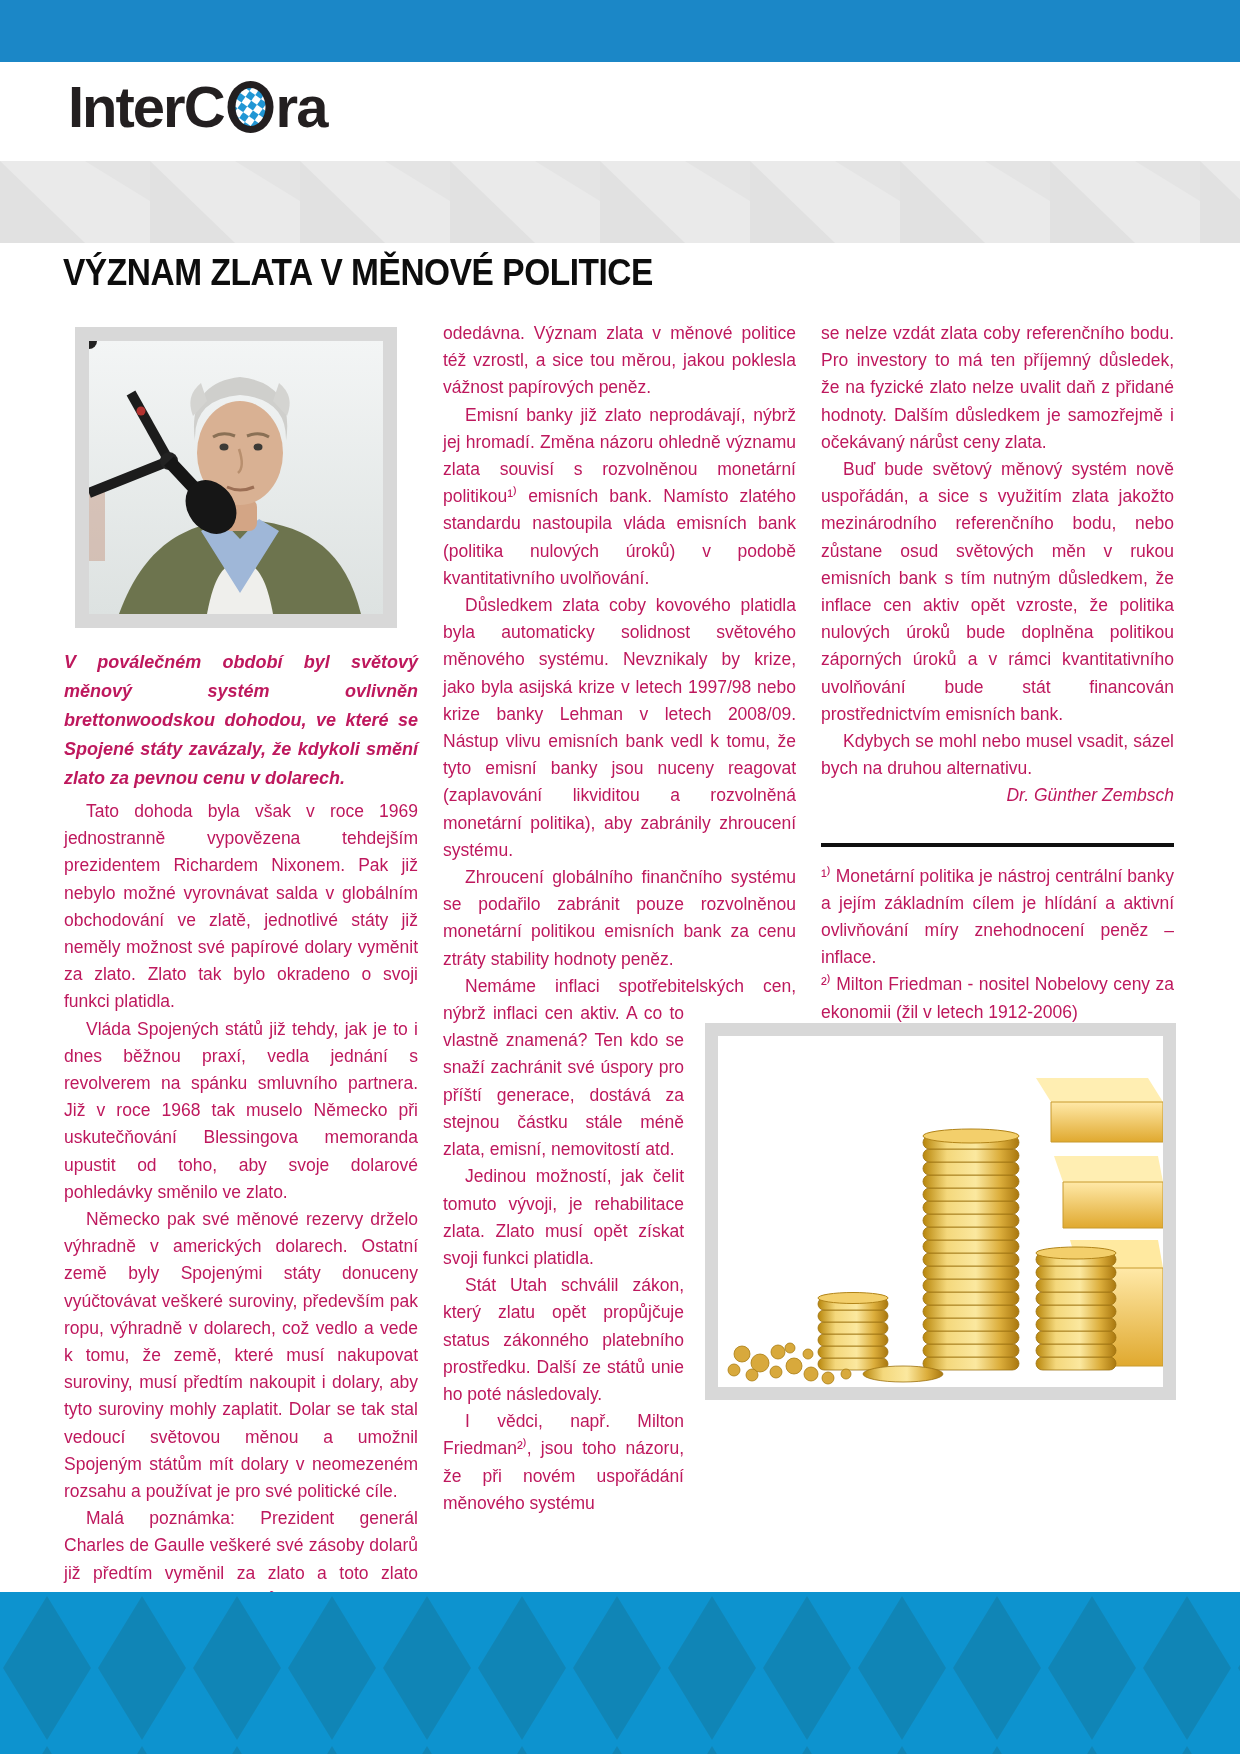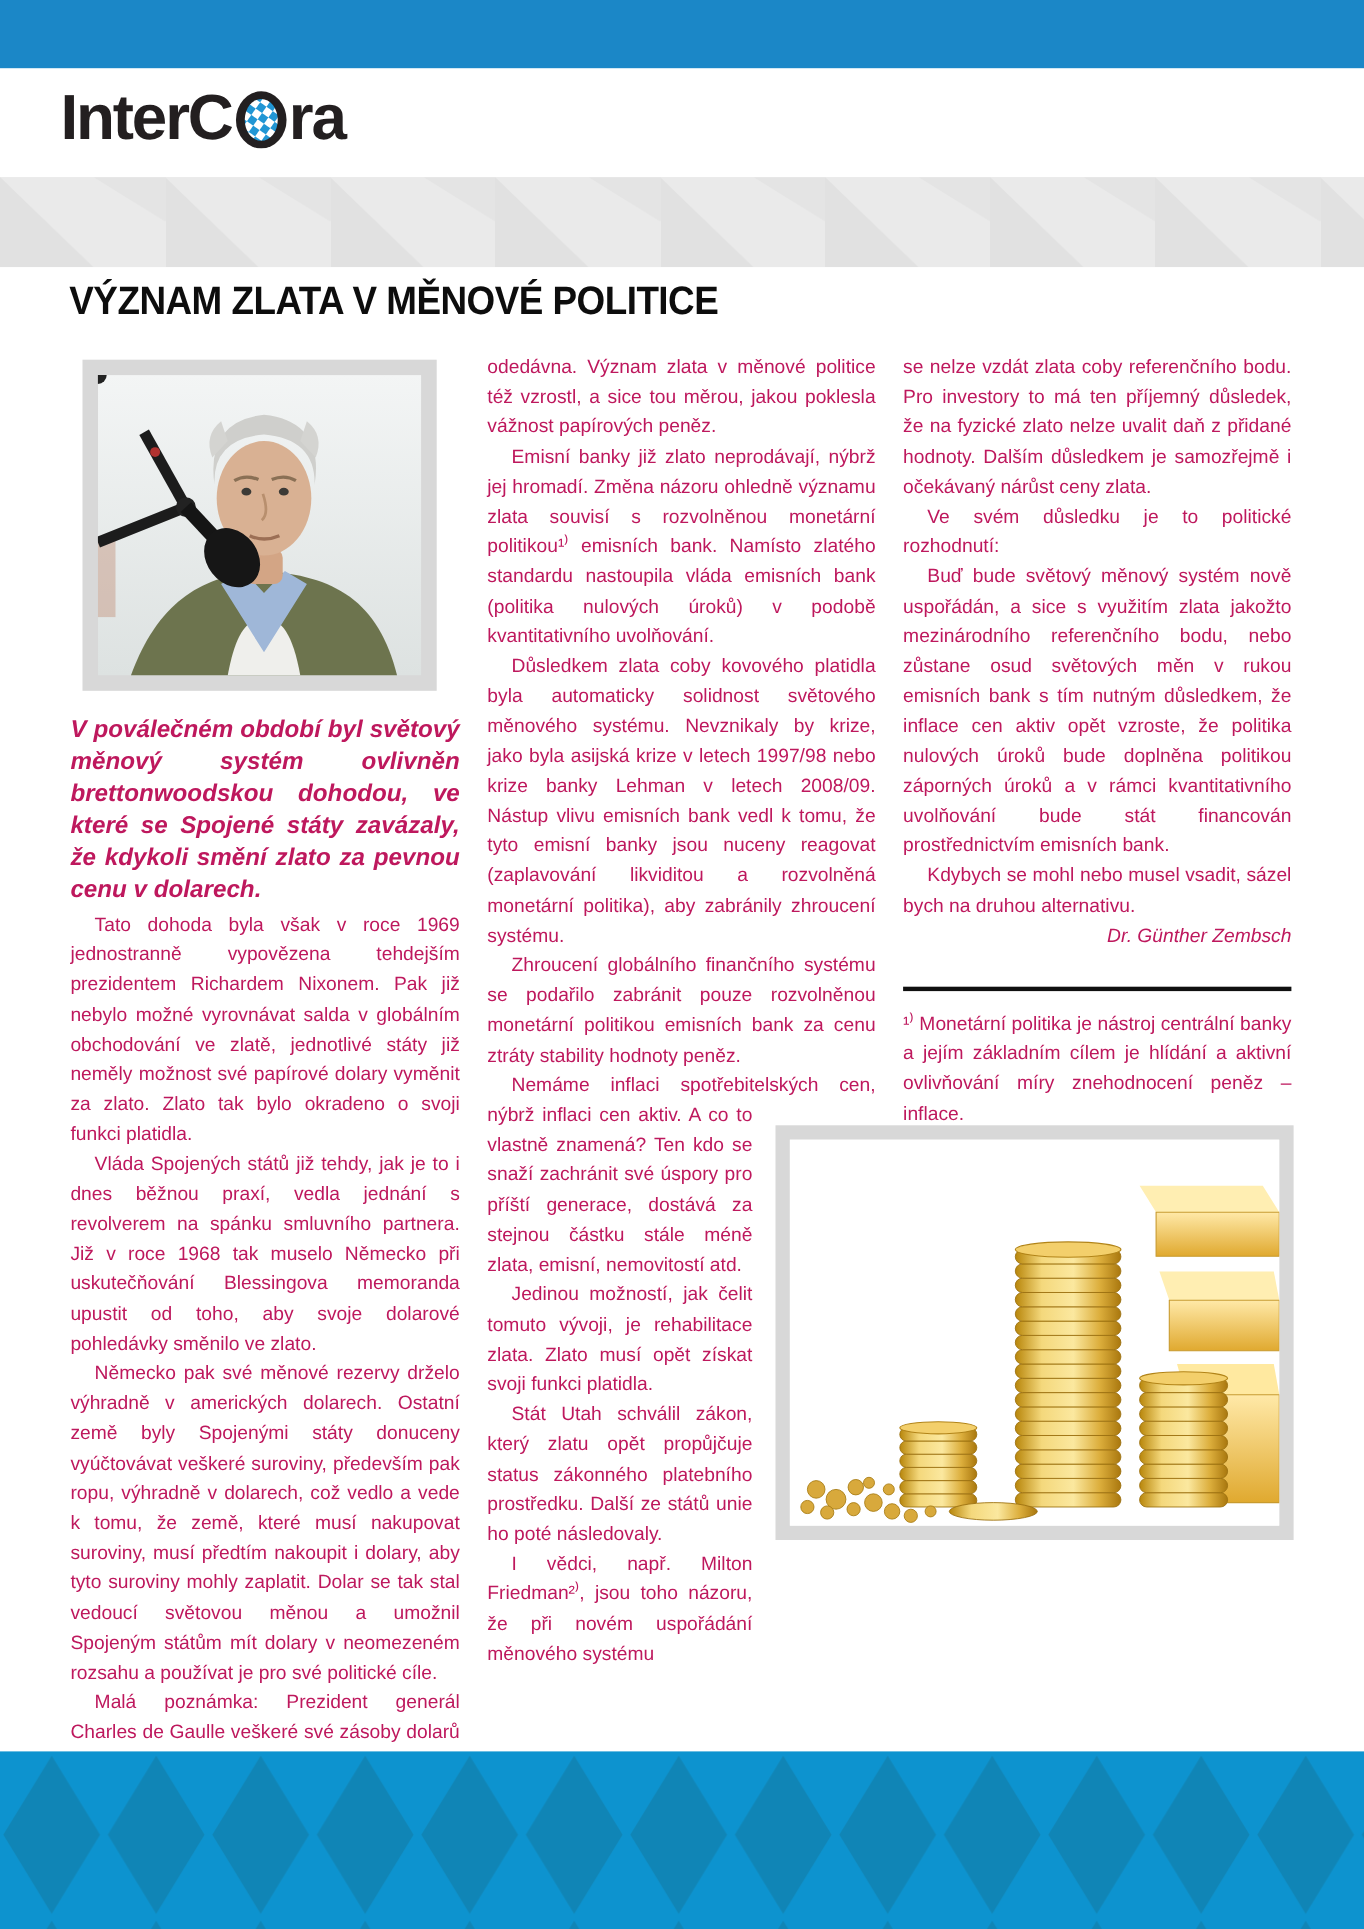--- a/index.html
+++ b/index.html
@@ -1,35 +1,35 @@
 <!DOCTYPE html>
 <html><head>
 <meta charset="utf-8">
 <style>
   html,body{margin:0;padding:0;background:#fff;}
   .page{position:relative;width:1240px;height:1754px;background:#fff;overflow:hidden;
         font-family:"Liberation Sans",sans-serif;color:#161616;}
   .top-bar{position:absolute;left:0;top:0;width:1240px;height:62px;background:#1b87c7;}
-  .logo{position:absolute;left:55px;top:78px;display:flex;align-items:flex-end;}
+  .logo{position:absolute;left:68px;top:78px;display:flex;align-items:center;}
   .logo span{font-size:58px;font-weight:bold;color:#231f20;letter-spacing:-2px;line-height:1;}
   .logo svg{display:block;margin:0 2px 1px 3px;}
   .gray-band{position:absolute;left:0;top:161px;width:1240px;height:82px;}
   .gray-band svg,.footer svg{display:block;}
   .article-title{position:absolute;left:63px;top:252px;margin:0;font-size:36px;font-weight:bold;
         color:#0d0d0d;white-space:nowrap;transform:scaleX(0.93);transform-origin:left top;letter-spacing:-0.5px;}
   .portrait{position:absolute;left:75px;top:327px;width:322px;height:301px;margin:0;
         background:#d8d8d8;padding:14px;box-sizing:border-box;}
   .portrait svg{display:block;}
   .col{position:absolute;top:320px;width:353px;font-size:17.5px;line-height:27.2px;
         text-align:justify;color:#be185d;}
   .col p{margin:0;}
   .col1{left:64px;top:648px;width:354px;}
   .col2{left:443px;}
   .col3{left:821px;}
-  .lead{font-weight:bold;font-style:italic;font-size:22px;line-height:29px;margin-bottom:5px !important;}
+  .lead{font-weight:bold;font-style:italic;font-size:18px;line-height:29px;margin-bottom:5px !important;}
   .indent{text-indent:22px;}
   .sp1{float:right;width:0;height:690px;}
   .sp2{float:right;clear:right;width:112px;height:560px;}
   .author{text-align:right;font-style:italic;}
   .foot-rule{margin-top:33px;height:4px;background:#101010;width:100%;}
   .footnote{margin-top:16px !important;text-align:justify;}
   .footnote + .footnote{margin-top:0 !important;}
   .gold-figure{position:absolute;left:705px;top:1023px;width:471px;height:377px;margin:0;
         background:#d8d8d8;padding:13px;box-sizing:border-box;}
   .gold-figure svg{display:block;background:#ffffff;}
@@ -129,21 +129,20 @@
     <p class="indent">Důsledkem zlata coby kovového platidla byla automaticky solidnost světového měnového systému. Nevznikaly by krize, jako byla asijská krize v letech 1997/98 nebo krize banky Lehman v letech 2008/09. Nástup vlivu emisních bank vedl k tomu, že tyto emisní banky jsou nuceny reagovat (zaplavování likviditou a rozvolněná monetární politika), aby zabránily zhroucení systému.</p>
     <p class="indent">Zhroucení globálního finančního systému se podařilo zabránit pouze rozvolněnou monetární politikou emisních bank za cenu ztráty stability hodnoty peněz.</p>
     <p class="indent">Nemáme inflaci spotřebitelských cen, nýbrž inflaci cen aktiv. A co to vlastně znamená? Ten kdo se snaží zachránit své úspory pro příští generace, dostává za stejnou částku stále méně zlata, emisní, nemovitostí atd.</p>
     <p class="indent">Jedinou možností, jak čelit tomuto vývoji, je rehabilitace zlata. Zlato musí opět získat svoji funkci platidla.</p>
     <p class="indent">Stát Utah schválil zákon, který zlatu opět propůjčuje status zákonného platebního prostředku. Další ze států unie ho poté následovaly.</p>
     <p class="indent">I vědci, např. Milton Friedman²⁾, jsou toho názoru, že při novém uspořádání měnového systému</p>
   </div>
 
   <div class="col col3">
     <p>se nelze vzdát zlata coby referenčního bodu. Pro investory to má ten příjemný důsledek, že na fyzické zlato nelze uvalit daň z přidané hodnoty. Dalším důsledkem je samozřejmě i očekávaný nárůst ceny zlata.</p>
-    <p class="indent">Ve svém důsledku je to politické rozhodnutí:</p>
     <p class="indent">Buď bude světový měnový systém nově uspořádán, a sice s využitím zlata jakožto mezinárodního referenčního bodu, nebo zůstane osud světových měn v rukou emisních bank s tím nutným důsledkem, že inflace cen aktiv opět vzroste, že politika nulových úroků bude doplněna politikou záporných úroků a v rámci kvantitativního uvolňování bude stát financován prostřednictvím emisních bank.</p>
     <p class="indent">Kdybych se mohl nebo musel vsadit, sázel bych na druhou alternativu.</p>
     <p class="author">Dr. Günther Zembsch</p>
     <div class="foot-rule"></div>
     <p class="footnote">¹⁾ Monetární politika je nástroj centrální banky a jejím základním cílem je hlídání a aktivní ovlivňování míry znehodnocení peněz – inflace.</p>
     <p class="footnote">²⁾ Milton Friedman - nositel Nobelovy ceny za ekonomii (žil v letech 1912-2006)</p>
   </div>
 
   <figure class="gold-figure">
     <svg width="445" height="351" viewBox="0 0 445 351">

